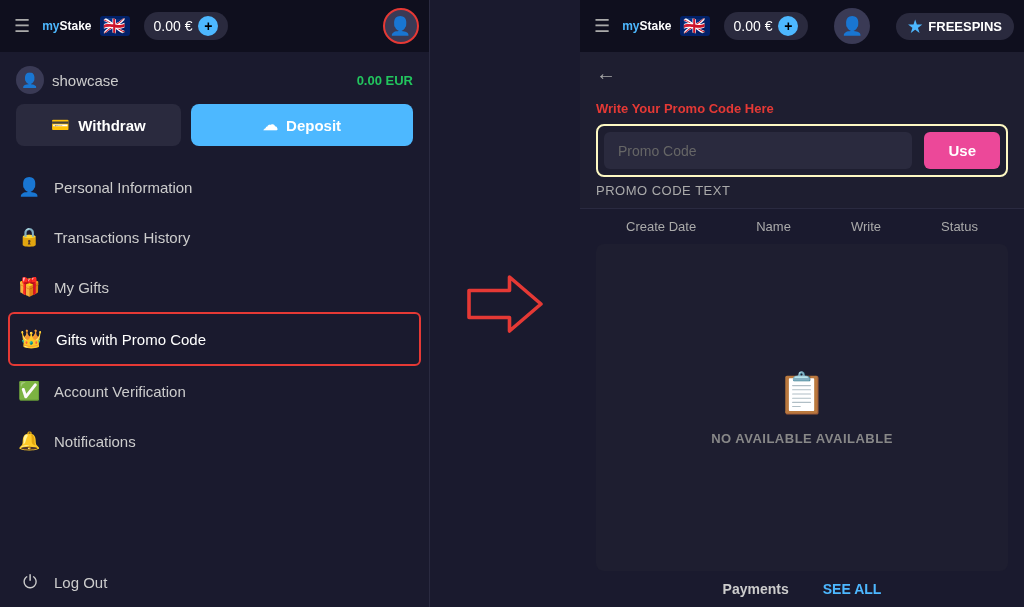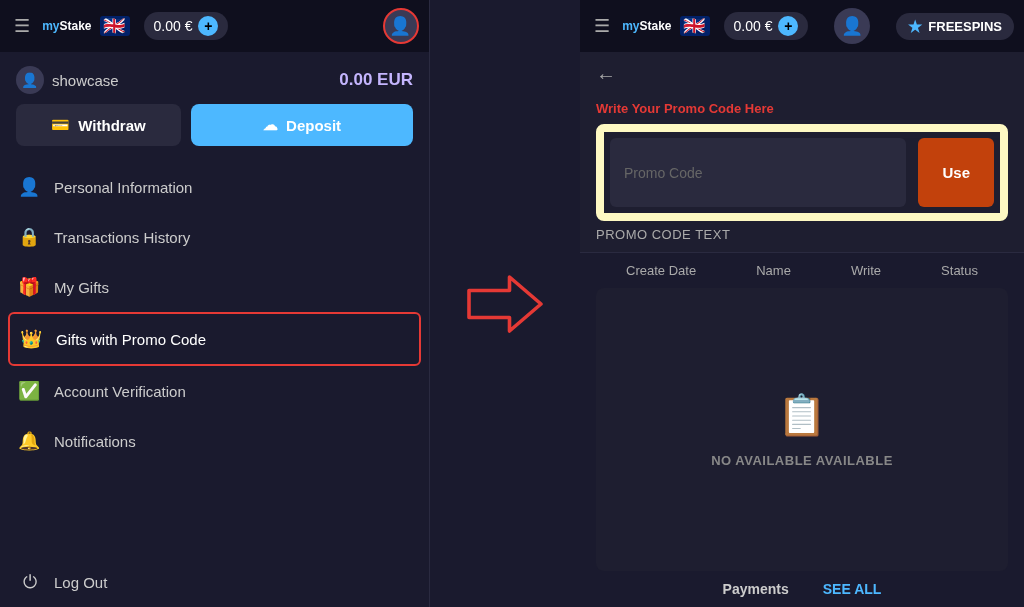--- a/index.html
+++ b/index.html
@@ -107,22 +107,22 @@
       height: 28px;
       background: #3a3a55;
       border-radius: 50%;
       display: flex;
       align-items: center;
       justify-content: center;
       color: #aaa;
       font-size: 14px;
     }
     .user-balance {
-      color: #c4b5fd;
-      font-size: 17px;
+      color: #22c55e;
+      font-size: 13px;
       font-weight: 600;
     }
 
     
     .action-buttons {
       display: flex;
       gap: 10px;
       padding: 0 16px 16px;
     }
     .btn-withdraw {
@@ -262,46 +262,46 @@
     .promo-label {
       color: #e53935;
       font-size: 13px;
       font-weight: 600;
       margin-bottom: 8px;
       margin-top: 8px;
     }
     .promo-input-row {
       display: flex;
       gap: 12px;
-      border: 8px solid #fef9c3;
+      border: 2px solid #fef9c3;
       border-radius: 8px;
       padding: 6px;
       background: #1e1e30;
     }
     .promo-input {
       flex: 1;
       background: #2a2a3e;
       border: none;
       border-radius: 6px;
       color: #999;
       font-size: 14px;
       padding: 10px 14px;
       outline: none;
     }
     .promo-input::placeholder {
       color: #666;
     }
     .use-btn {
-      background: #c2410c;
+      background: #ec4899;
       border: none;
       border-radius: 6px;
       color: #fff;
       font-size: 15px;
       font-weight: 700;
-      padding: 26px 24px;
+      padding: 10px 24px;
       cursor: pointer;
     }
     .promo-code-text {
       color: #aaa;
       font-size: 13px;
       margin-top: 6px;
       letter-spacing: 0.5px;
     }
 
     

